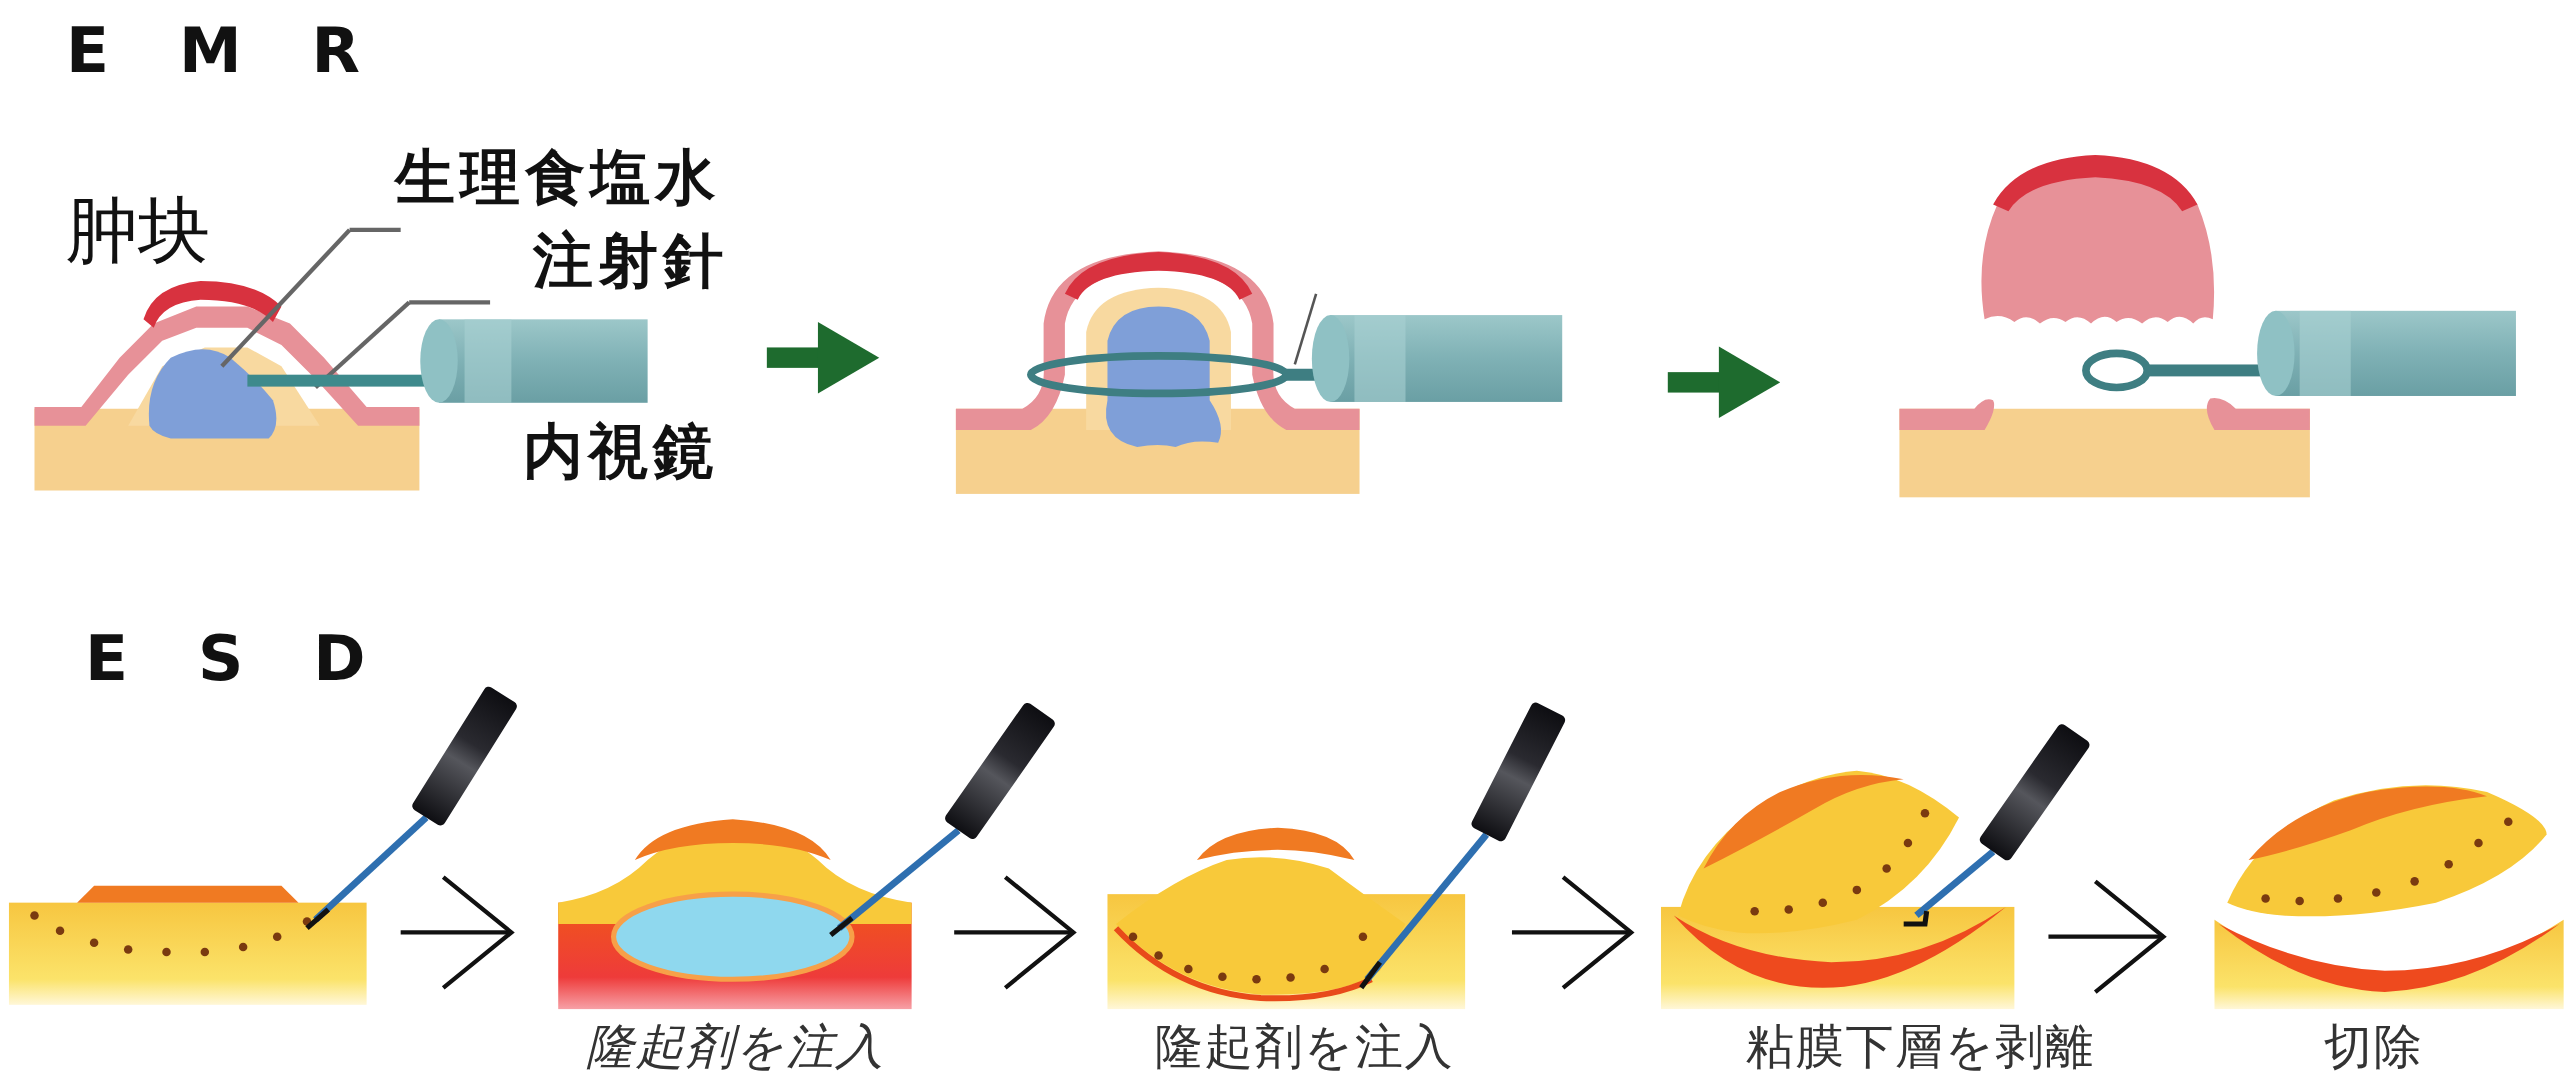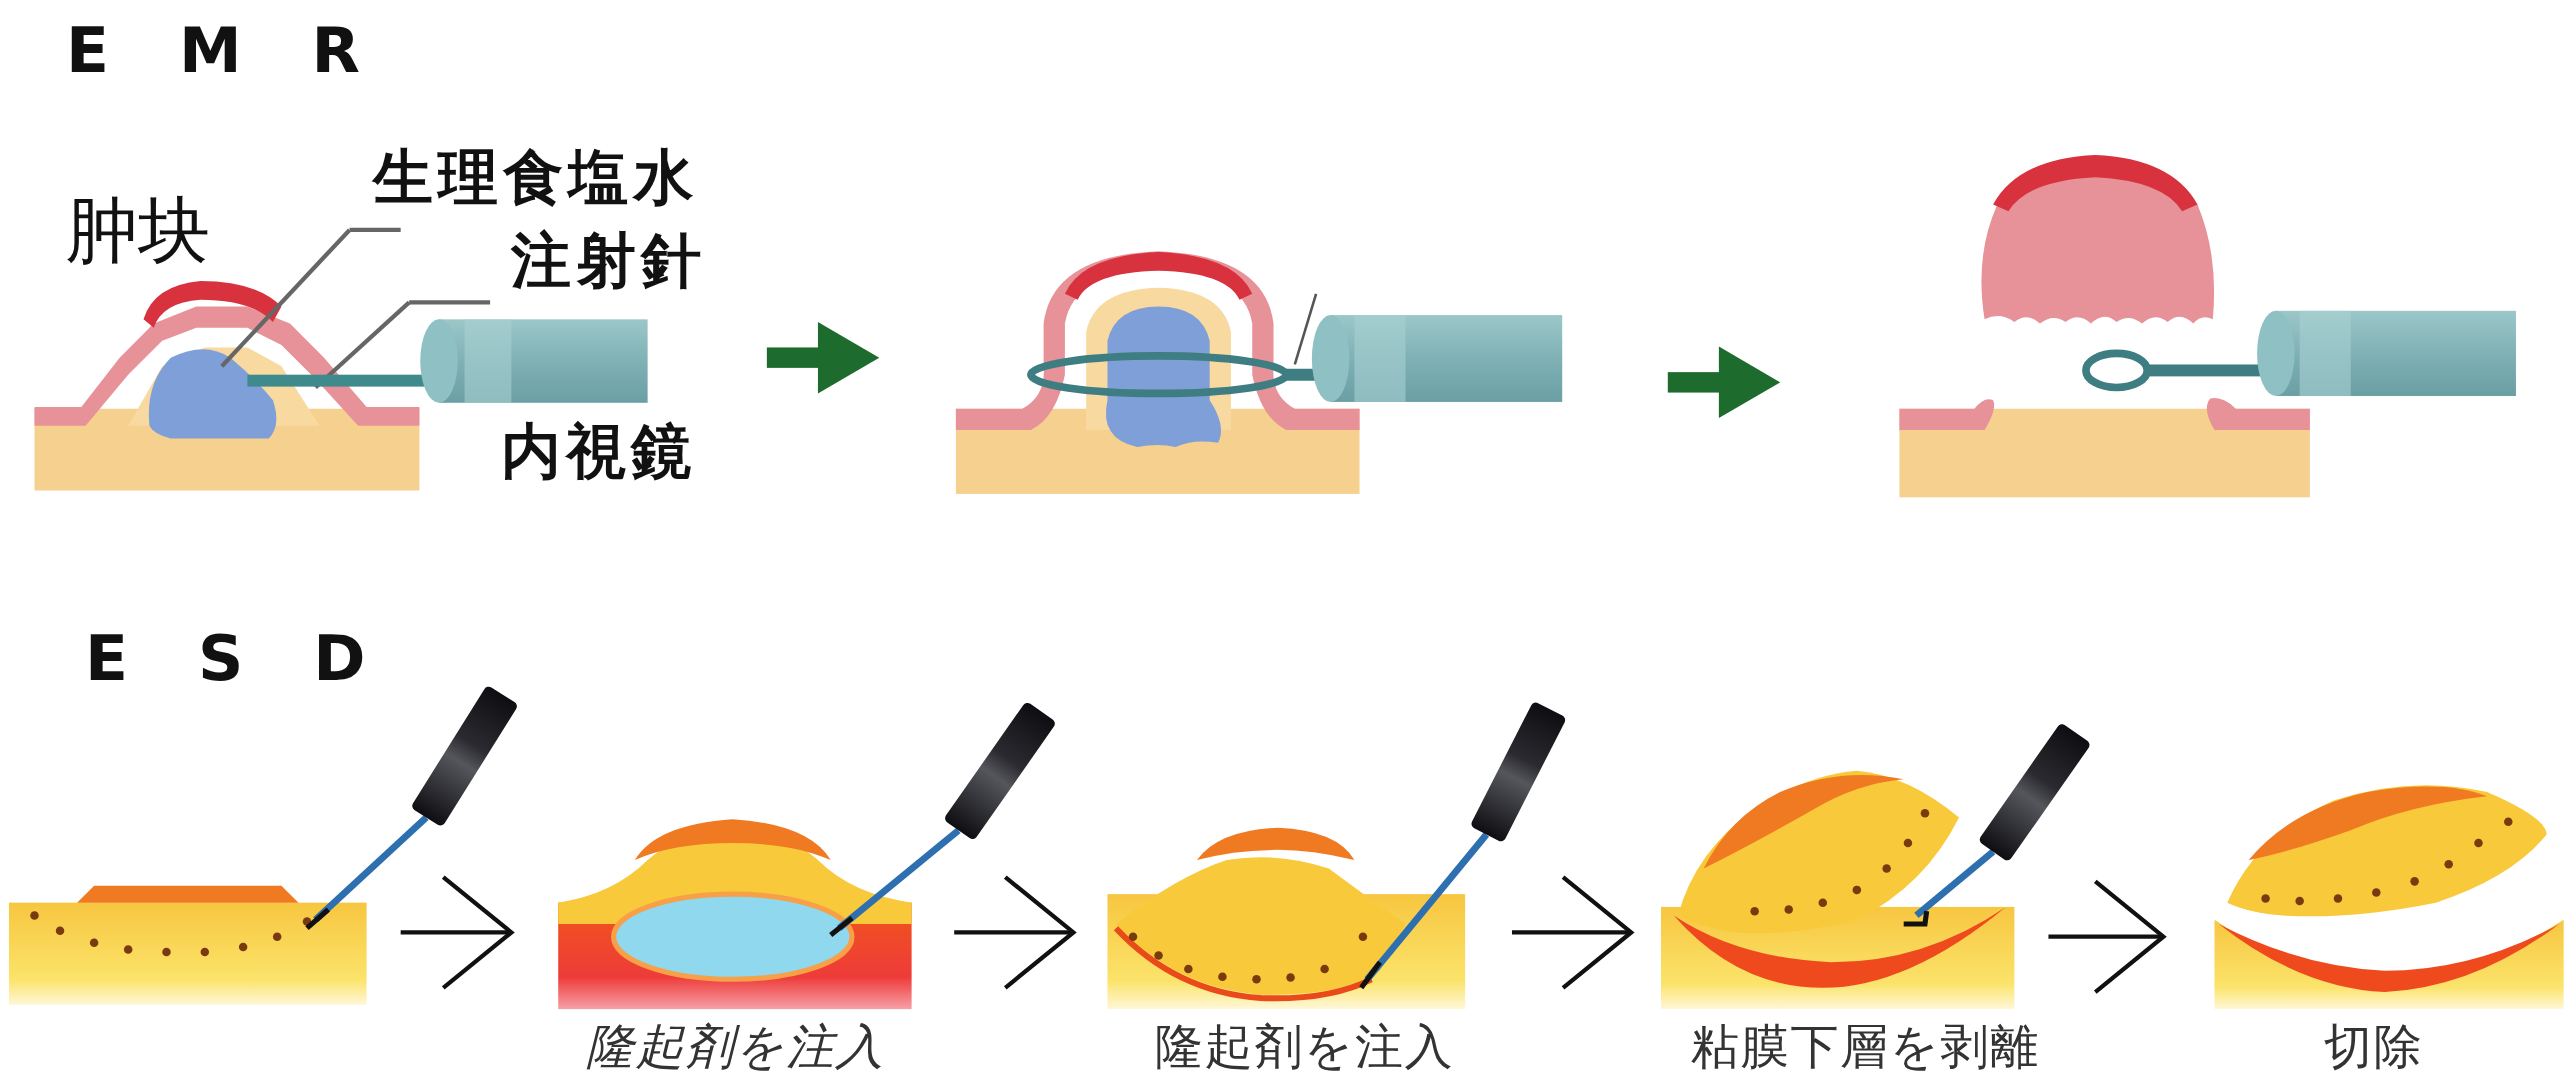--- a/index.html
+++ b/index.html
@@ -1,37 +1,37 @@
 <!DOCTYPE html>
 <html style="font-size:13.6px"><head>
 <meta charset="utf-8">
 <style>
   html, body { margin:0; padding:0; background:#ffffff; }
   body { width:2576px; height:1090px; position:relative; overflow:hidden; font-family:"DejaVu Sans","Liberation Sans",sans-serif; }
   .section-title { position:absolute; font-family:"DejaVu Sans","Liberation Sans",sans-serif; font-weight:bold; color:#111; letter-spacing:24px; font-size:63px; line-height:1; }
   .label { position:absolute; color:#111; font-family:"DejaVu Sans","Liberation Sans",sans-serif; line-height:1; white-space:nowrap; }
-  .label.bold { font-weight:bold; font-size:60px; letter-spacing:5.1px; }
+  .label.bold { font-weight:bold; font-size:60px; letter-spacing:5.1px;margin-left:22px; }
   .label.tumor { font-size:72px; font-weight:normal; }
   .label.step { font-size:48px; color:#333; letter-spacing:1.7px; }
   svg.stage { position:absolute; left:0; top:0; width:2576px; height:1090px; }
 </style>
 </head>
 <body>
 
 <div class="section-title" style="left:66px; top:19px;">E M R</div>
 <div class="section-title" style="left:85px; top:627px;">E S D</div>
 
 <div class="label tumor" style="left:66px; top:194px;">肿块</div>
 <div class="label bold" style="left:373px; top:147px;">生理食塩水</div>
 <div class="label bold" style="left:511px; top:230px;">注射針</div>
 <div class="label bold" style="left:501px; top:421px;">内視鏡</div>
 
 <div class="label step" style="left:586px; top:1022px;font-style:italic;">隆起剤を注入</div>
 <div class="label step" style="left:1155px; top:1022px;">隆起剤を注入</div>
-<div class="label step" style="left:1691px; top:1022px;">粘膜下層を剥離</div>
+<div class="label step" style="left:1746px; top:1022px;">粘膜下層を剥離</div>
 <div class="label step" style="left:2324px; top:1022px;text-align:center;">切除</div>
 
 <svg class="stage" viewBox="0 0 3024 1280" xmlns="http://www.w3.org/2000/svg">
   <defs>
     <linearGradient id="scopeGrad" x1="0" y1="0" x2="0" y2="1">
       <stop offset="0" stop-color="#9cc7c9"></stop>
       <stop offset="0.5" stop-color="#7fb1b5"></stop>
       <stop offset="1" stop-color="#6a9fa4"></stop>
     </linearGradient>
     <linearGradient id="blackScope" x1="0" y1="0" x2="1" y2="0">

